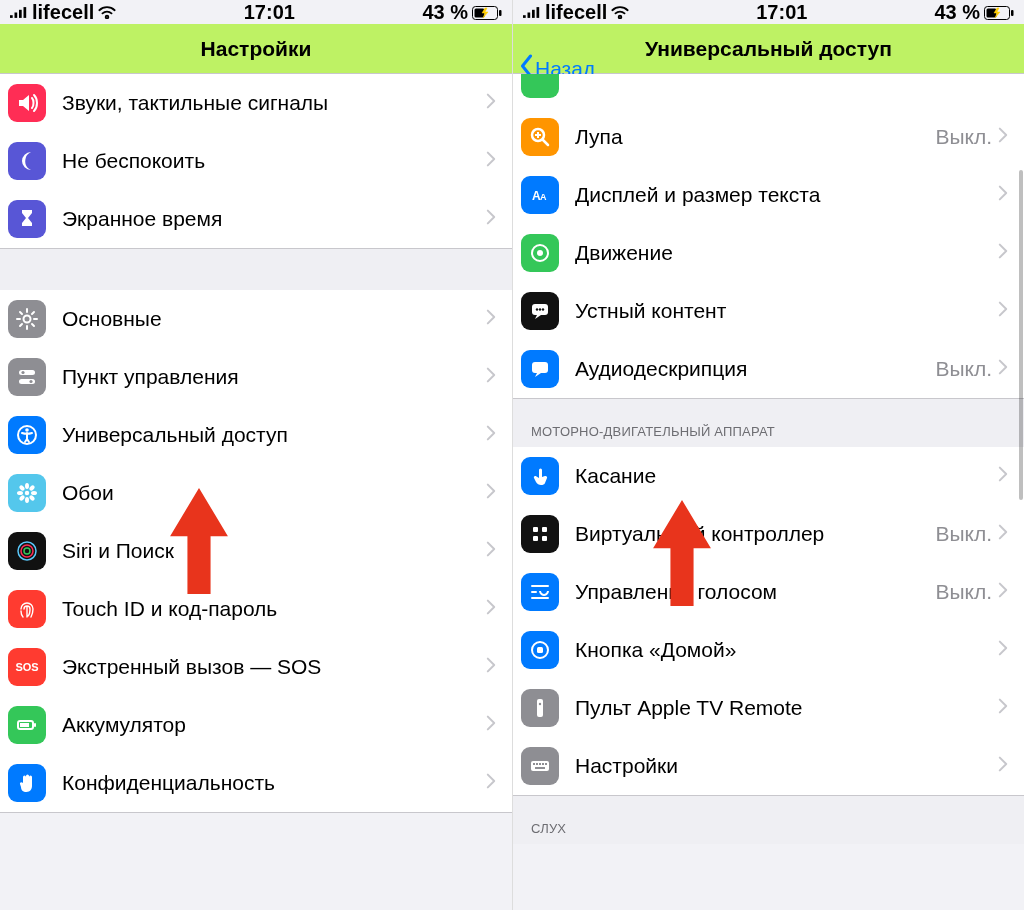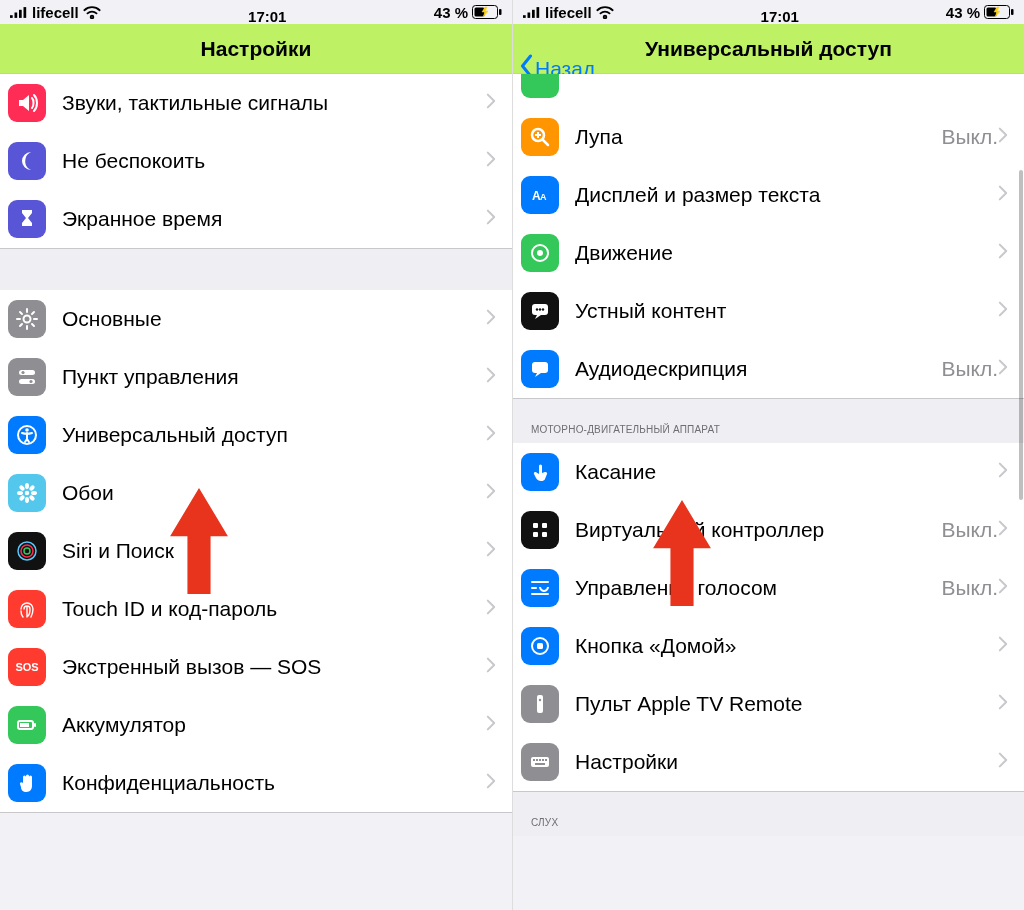--- a/index.html
+++ b/index.html
@@ -6,58 +6,58 @@
   body {
     font-family: -apple-system, "Helvetica Neue", Helvetica, Arial, sans-serif;
     background: #fff;
     width: 1024px;
     height: 910px;
     display: flex;
   }
   .phone { width: 512px; height: 910px; background: #f2f2f6; display: flex; flex-direction: column; position: relative; }
   .phone + .phone { border-left: 1px solid #ddd; }
   .status-bar {
-    height: 24px; display: flex; align-items: center; justify-content: space-between;
-    padding: 0 10px; font-size: 15px; font-weight: 600; color: #000; background: #f2f2f6;
+    height: 24px; display: flex; align-items: flex-end; justify-content: space-between;
+    padding: 0 10px; font-size: 20px; font-weight: 600; color: #000; background: #f2f2f6;
   }
   .status-left, .status-right { display: flex; align-items: center; gap: 4px; }
   .status-center { flex: 1; text-align: center; margin-top: 8px; }
   .signal-icon, .wifi-icon, .battery-icon { display: inline-flex; }
   .nav-bar {
     height: 50px; display: flex; align-items: center; justify-content: center;
     position: relative; background: #bef264; border-bottom: 0.5px solid #c8c7cc;
   }
   .nav-title { font-size: 21px; font-weight: 700; color: #000; }
   .nav-back {
     position: absolute; left: 6px; display: flex; align-items: center;
     color: #007aff; font-size: 21px; font-weight: 400; cursor: pointer; margin-top: 40px;
   }
   .nav-back-chevron { margin-right: 1px; }
   .list { flex: 1; overflow: hidden; }
   .section { background: #fff; }
   .section-gap { height: 42px; background: #efeff3; }
   .section-header {
-    padding: 26px 18px 8px; font-size: 10px; color: #6d6d72;
+    padding: 26px 18px 8px; font-size: 13px; color: #6d6d72;
     text-transform: uppercase; background: #efeff3; letter-spacing: 0.2px;
   }
   .row {
     display: flex; align-items: center; height: 58px; padding: 0 16px 0 8px;
     background: #fff; position: relative; cursor: pointer;
   }
   .row::after {
     content: ""; position: absolute; left: 68px; right: 0; bottom: 0;
     height: 0.5px; background: #c8c7cc;
   }
   .row:last-child::after { left: 0; }
   .row-icon {
     width: 38px; height: 38px; border-radius: 9px; margin-right: 16px;
     display: flex; align-items: center; justify-content: center; flex-shrink: 0;
   }
   .row-text { flex: 1; font-size: 21px; color: #000; }
-  .row-detail { font-size: 21px; color: #8e8e93; }
+  .row-detail { font-size: 21px; color: #8e8e93; margin-right: 6px; }
   .row-chevron { color: #c7c7cc; flex-shrink: 0; }
   .arrow-overlay {
     position: absolute; pointer-events: none; z-index: 10;
   }
   .arrow-overlay svg { display: block; }
   .cut-row { height: 34px; overflow: hidden; }
   .cut-row .row-icon { margin-top: -24px; }
   .scrollbar-hint {
     position: absolute; right: 1px; top: 170px; width: 4px; height: 330px;
     background: rgba(0,0,0,0.25); border-radius: 2px;

